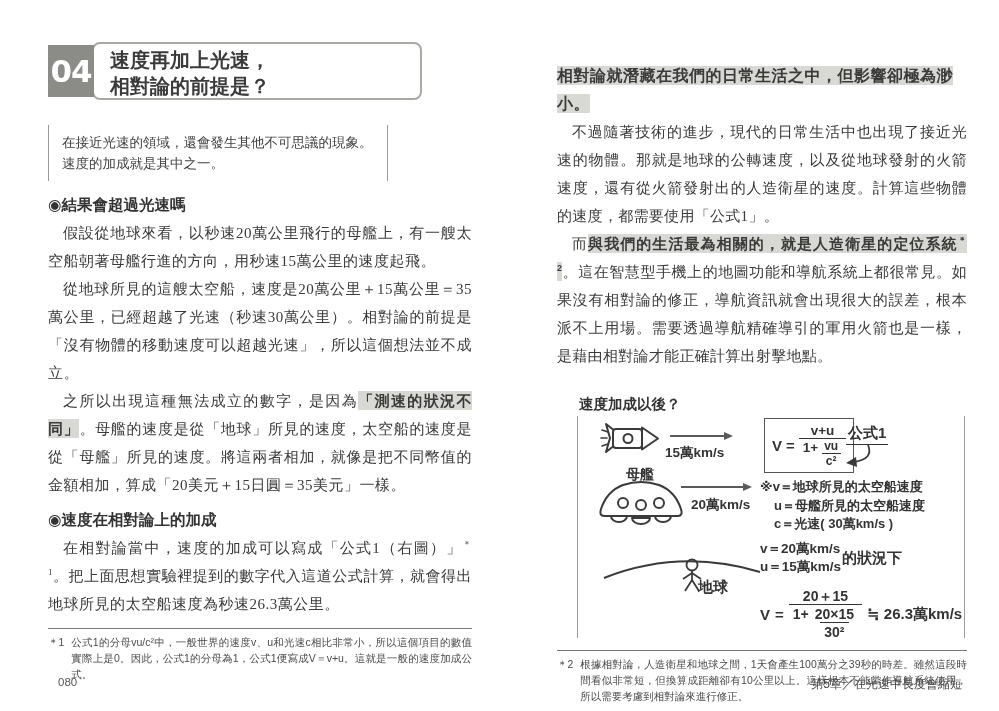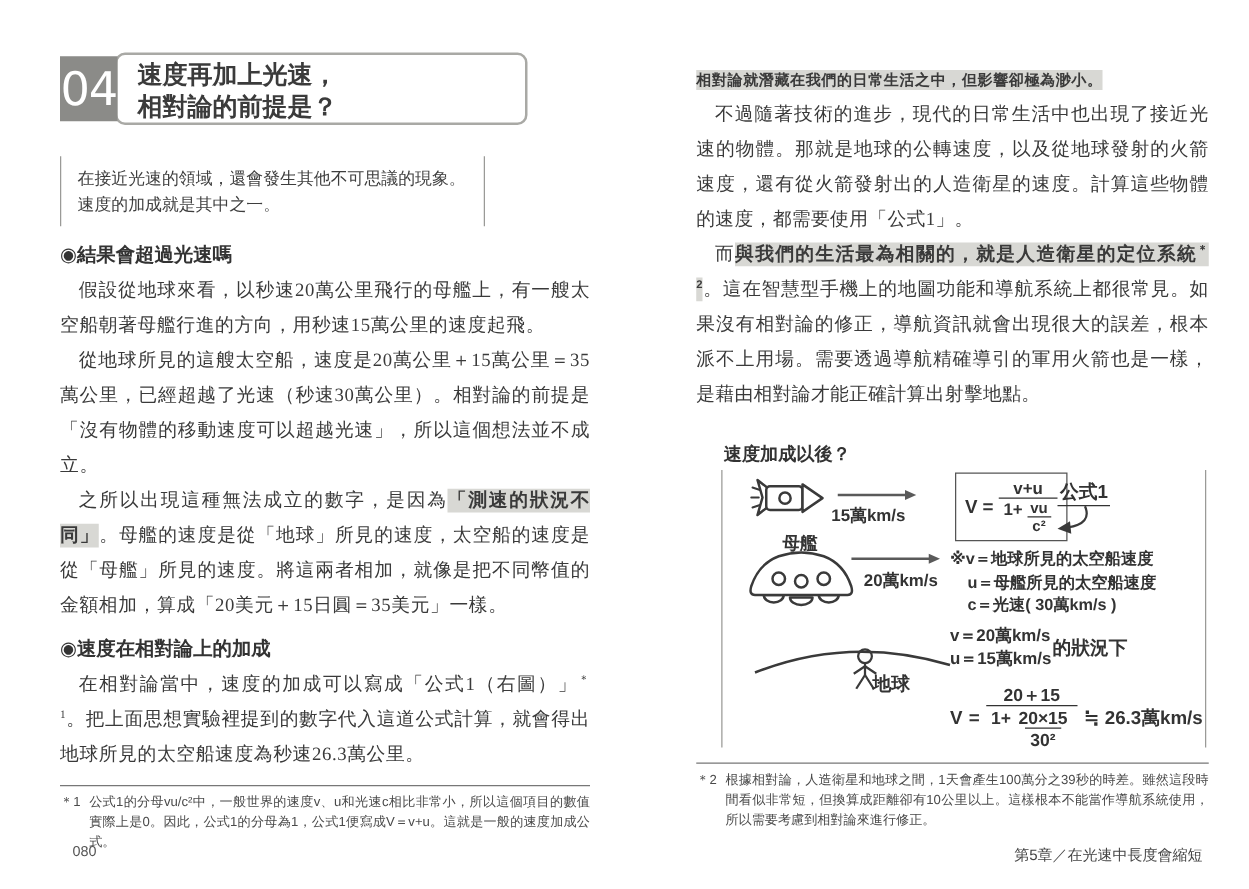--- a/index.html
+++ b/index.html
@@ -9,41 +9,41 @@
     --rule:#8a8a86;
   }
   *{margin:0;padding:0;box-sizing:border-box;}
   html,body{width:999px;height:711px;background:#ffffff;overflow:hidden;}
   body{font-family:"Liberation Serif","DejaVu Serif",serif;color:var(--text);position:relative;}
 
   
   .left-page{position:absolute;left:48px;top:42px;width:424px;}
   .chapter-header{position:relative;height:58px;margin-bottom:0;}
   .chapter-num{position:absolute;left:0;top:3px;width:46px;height:52px;background:var(--chapter_box);
-    color:#fff;font-family:"DejaVu Sans","Liberation Sans",sans-serif;font-weight:normal;font-size:37px;
+    color:#fff;font-family:"DejaVu Sans","Liberation Sans",sans-serif;font-weight:bold;font-size:31px;
     display:flex;align-items:center;justify-content:center;letter-spacing:-1px;}
   .chapter-title-box{margin-left:44px;height:58px;border:2px solid #a9a9a5;border-radius:8px;
     padding:3px 10px 0 16px;font-family:"Liberation Sans","DejaVu Sans",sans-serif;
     font-weight:bold;font-size:20px;line-height:26px;color:#3b3b3b;width:330px;}
   .intro-box{margin-top:25px;width:340px;border-left:1.5px solid #9a9a97;border-right:1.5px solid #9a9a97;
     padding:7px 13px;font-size:13.5px;line-height:21px;font-family:"Liberation Sans","DejaVu Sans",sans-serif;color:#3e3e3e;}
   .sec-heading{margin:13px 0 3px 0;font-family:"Liberation Sans","DejaVu Sans",sans-serif;
     font-weight:bold;font-size:15.5px;line-height:22px;color:#333;}
   .sec-heading.second{margin-top:10px;}
   .body-para{font-size:15px;line-height:28px;text-align:justify;text-indent:1em;letter-spacing:0.5px;}
   .hl{background:var(--highlight);font-weight:bold;font-family:"Liberation Sans","DejaVu Sans",sans-serif;padding:1px 0;}
   sup.fn-ref{font-size:9px;vertical-align:super;line-height:0;}
   .footnote{margin-top:10px;border-top:1px solid #777;padding-top:5px;display:flex;gap:7px;
     font-family:"Liberation Sans","DejaVu Sans",sans-serif;font-size:10.5px;line-height:16px;color:#4a4a4a;}
   .footnote .fn-marker{flex:0 0 auto;}
   .footnote .fn-text{flex:1;text-align:justify;}
 
   
   .right-page{position:absolute;left:557px;top:50px;width:410px;}
-  .lead-para{font-size:12px;line-height:28px;letter-spacing:0.5px;}
+  .lead-para{font-size:16px;line-height:28px;letter-spacing:0.5px;margin-top:12px;}
   .right-page .body-para{letter-spacing:0.3px;}
 
   
   .diagram{margin-top:24px;}
   .diagram-title{margin-left:22px;font-family:"Liberation Sans","DejaVu Sans",sans-serif;
     font-weight:bold;font-size:14.5px;line-height:20px;color:#333;}
   .diagram-box{position:relative;margin-left:20px;margin-top:2px;width:388px;height:222px;
     border-left:1.5px solid #9a9a97;border-right:1.5px solid #9a9a97;
     font-family:"Liberation Sans","DejaVu Sans",sans-serif;font-weight:bold;color:#333;}
   .abs{position:absolute;}

